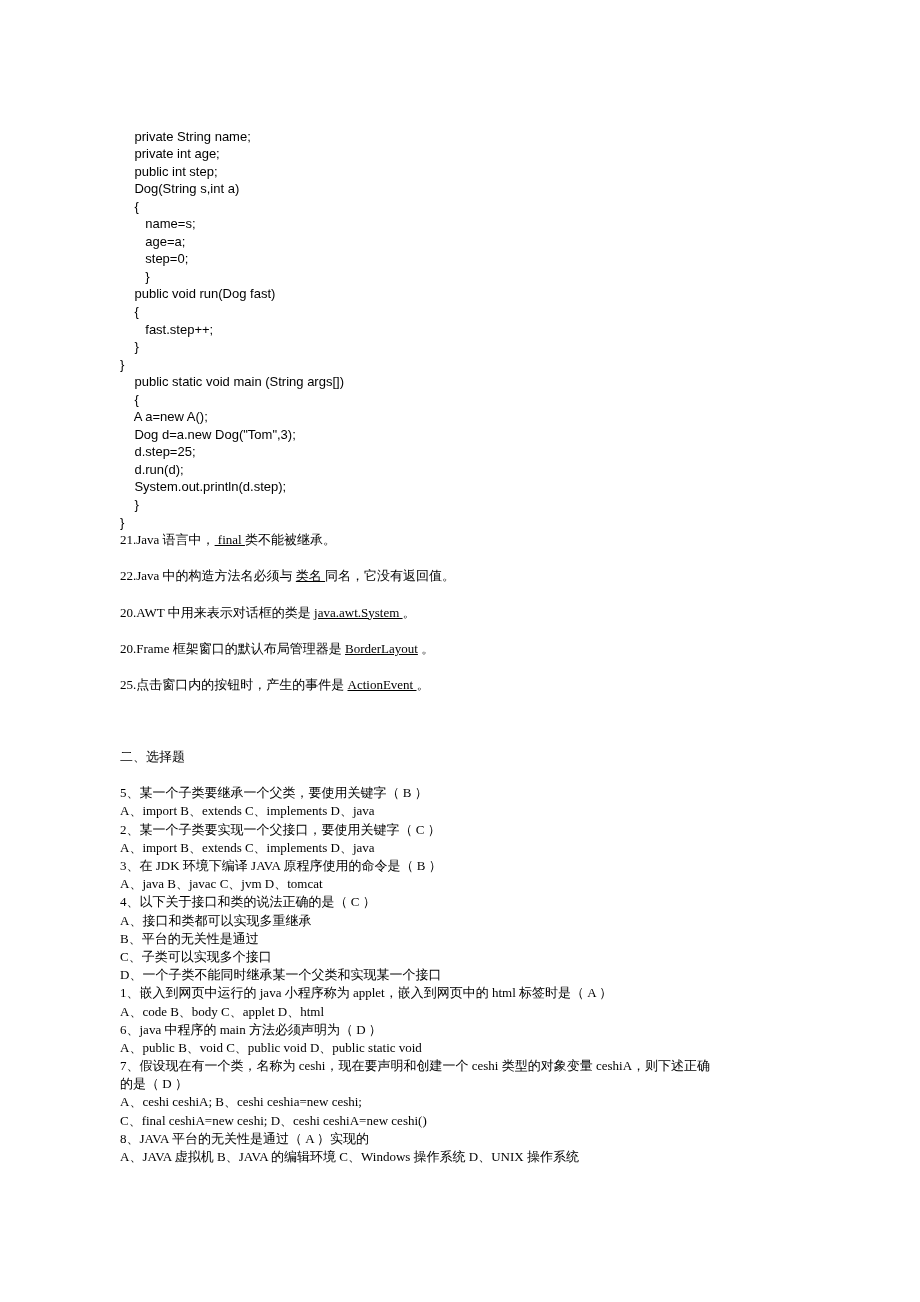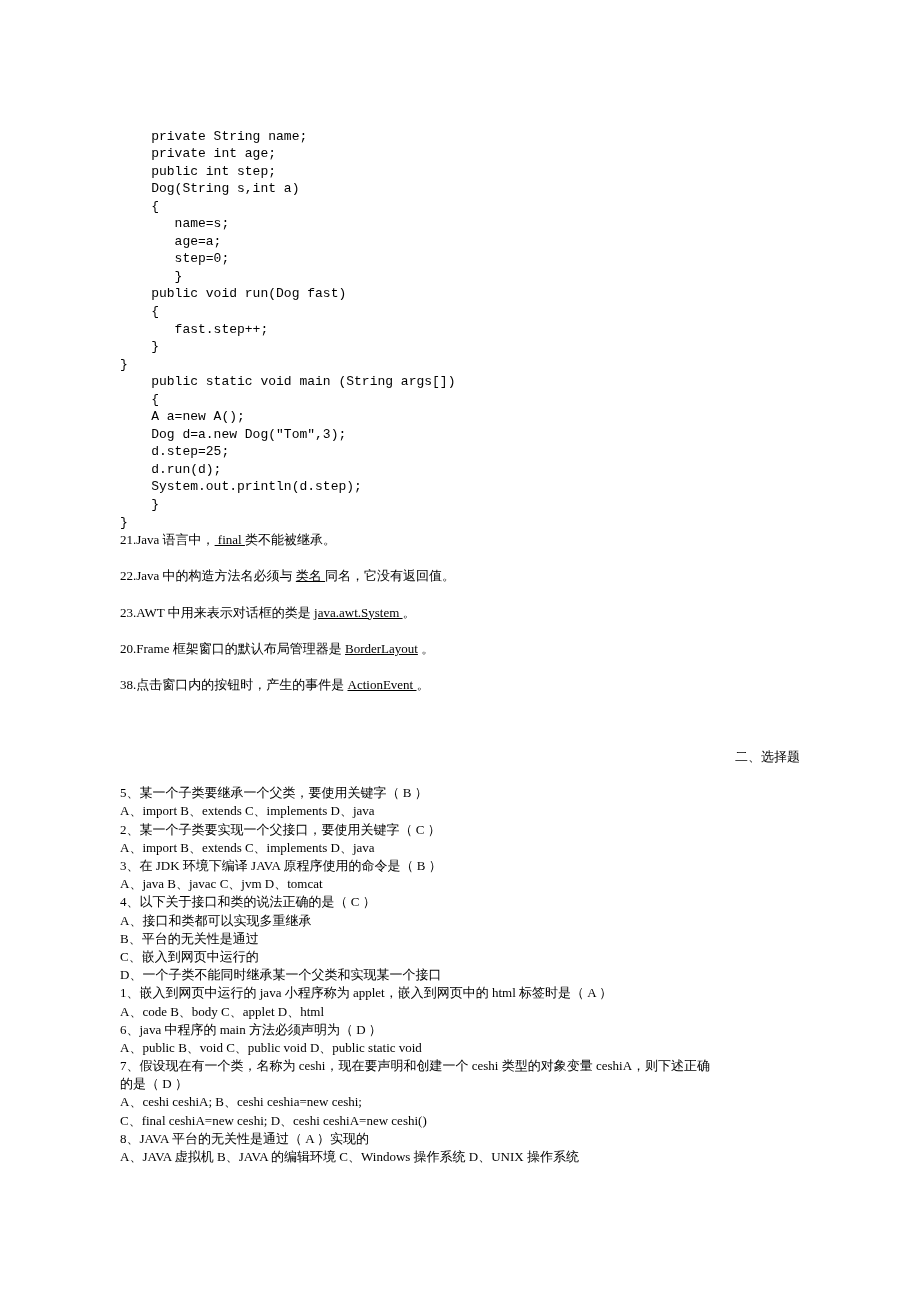--- a/index.html
+++ b/index.html
@@ -12,41 +12,40 @@
     min-height: 1302px;
     box-sizing: border-box;
     padding: 110px 120px 60px 120px;
     font-family: "SimSun", "Songti SC", serif;
     font-size: 13px;
     line-height: 1.4;
     color: #000;
   }
   .code-block {
     white-space: pre;
-    font-family: Liberation Mono, monospace;
+    font-family: Liberation Sans, sans-serif;
     font-size: 13px;
     line-height: 1.35;
   }
   .para {
     margin: 0;
     line-height: 1.4;
   }
   .gap {
     height: 18px;
   }
   .gap-big {
     height: 36px;
   }
   .u {
     text-decoration: underline;
   }
   .section-title {
     margin: 0;
     line-height: 1.4;
-    text-align: right;
   }
 </style>
 </head>
 <body>
 
 <div class="code-block">
 <span>    private String name;</span>
 <span>    private int age;</span>
 <span>    public int step;</span>
 <span>    Dog(String s,int a)</span>
@@ -75,50 +74,50 @@
   <span>21.Java 语言中，</span><span class="u">   final    </span><span> 类不能被继承。</span>
 </p>
 <div class="gap"></div>
 
 <p class="para">
   <span>22.Java 中的构造方法名必须与 </span><span class="u">  类名   </span><span> 同名，它没有返回值。</span>
 </p>
 <div class="gap"></div>
 
 <p class="para">
-  <span>23.AWT 中用来表示对话框的类是 </span><span class="u">  java.awt.System  </span><span>。</span>
+  <span>20.AWT 中用来表示对话框的类是 </span><span class="u">  java.awt.System  </span><span>。</span>
 </p>
 <div class="gap"></div>
 
 <p class="para">
   <span>20.Frame 框架窗口的默认布局管理器是 </span><span class="u">BorderLayout</span><span> 。</span>
 </p>
 <div class="gap"></div>
 
 <p class="para">
-  <span>38.点击窗口内的按钮时，产生的事件是 </span><span class="u">   ActionEvent      </span><span> 。</span>
+  <span>25.点击窗口内的按钮时，产生的事件是 </span><span class="u">   ActionEvent      </span><span> 。</span>
 </p>
 
 <div class="gap-big"></div>
 <div class="gap"></div>
 
 <p class="section-title">二、选择题</p>
 
 <div class="gap"></div>
 
 <p class="para">5、某一个子类要继承一个父类，要使用关键字（    B     ）</p>
 <p class="para">A、import    B、extends    C、implements      D、java</p>
 <p class="para">2、某一个子类要实现一个父接口，要使用关键字（    C     ）</p>
 <p class="para">A、import         B、extends       C、implements      D、java</p>
 <p class="para">3、在 JDK 环境下编译 JAVA 原程序使用的命令是（ B      ）</p>
 <p class="para">A、java            B、javac          C、jvm            D、tomcat</p>
 <p class="para">4、以下关于接口和类的说法正确的是（    C     ）</p>
 <p class="para">A、接口和类都可以实现多重继承</p>
 <p class="para">B、平台的无关性是通过</p>
-<p class="para">C、嵌入到网页中运行的</p>
+<p class="para">C、子类可以实现多个接口</p>
 <p class="para">D、一个子类不能同时继承某一个父类和实现某一个接口</p>
 <p class="para">1、嵌入到网页中运行的 java 小程序称为 applet，嵌入到网页中的 html 标签时是（    A     ）</p>
 <p class="para">A、code           B、body           C、applet         D、html</p>
 <p class="para">6、java 中程序的 main 方法必须声明为（    D     ）</p>
 <p class="para">A、public         B、void       C、public void       D、public static void</p>
 <p class="para">7、假设现在有一个类，名称为 ceshi，现在要声明和创建一个 ceshi 类型的对象变量 ceshiA，则下述正确</p>
 <p class="para">的是（    D     ）</p>
 <p class="para">A、ceshi   ceshiA;                   B、ceshi ceshia=new ceshi;</p>
 <p class="para">C、final ceshiA=new ceshi;       D、ceshi ceshiA=new ceshi()</p>
 <p class="para">8、JAVA 平台的无关性是通过（    A    ）实现的</p>

